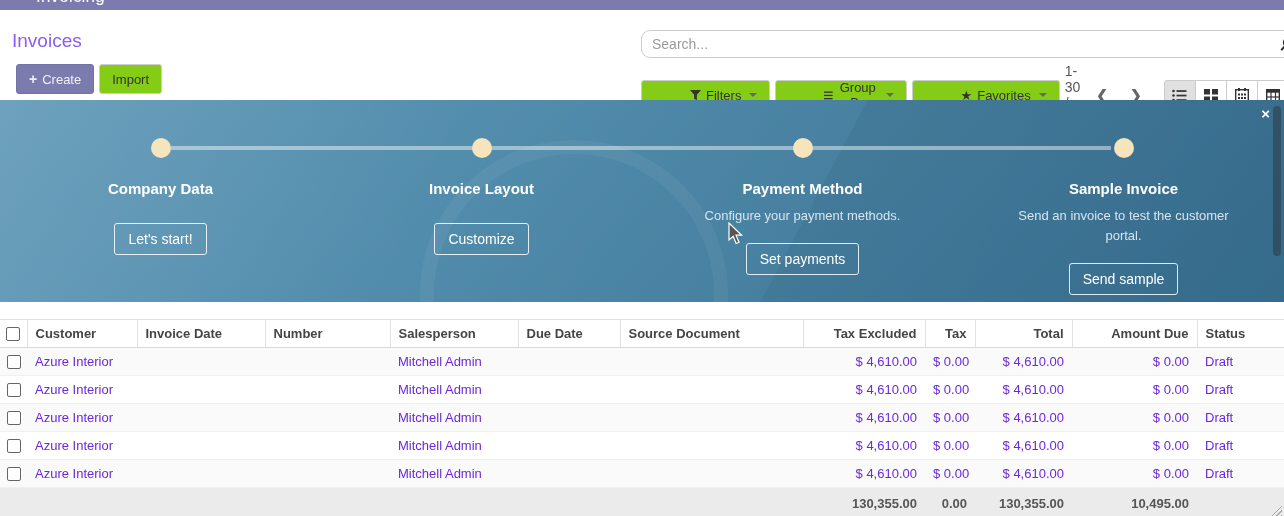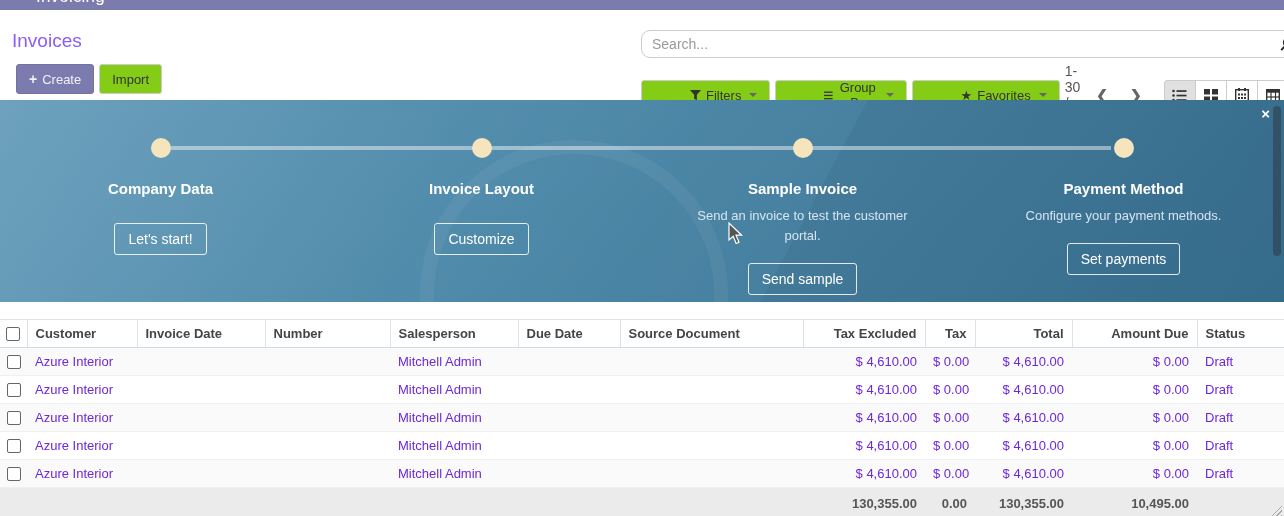--- a/index.html
+++ b/index.html
@@ -224,29 +224,29 @@
       <div class="step-title">Company Data</div>
       <button class="step-btn">Let's start!</button>
     </div>
     <div class="step">
       <div class="step-dot"></div>
       <div class="step-title">Invoice Layout</div>
       <button class="step-btn">Customize</button>
     </div>
     <div class="step">
       <div class="step-dot"></div>
+      <div class="step-title">Payment Method</div>
+      <div class="step-desc">Configure your payment methods.</div>
+      <button class="step-btn">Set payments</button>
+    </div>
+    <div class="step">
+      <div class="step-dot"></div>
       <div class="step-title">Sample Invoice</div>
       <div class="step-desc">Send an invoice to test the customer portal.</div>
       <button class="step-btn">Send sample</button>
-    </div>
-    <div class="step">
-      <div class="step-dot"></div>
-      <div class="step-title">Payment Method</div>
-      <div class="step-desc">Configure your payment methods.</div>
-      <button class="step-btn">Set payments</button>
     </div>
   </div>
 
   <svg class="cursor" width="18" height="24" viewBox="0 0 18 24">
     <path d="M1 1 L1 18 L5.2 14.3 L8.1 21.5 L11 20.2 L8 13.2 L13.6 13.2 Z" fill="#555" stroke="#fff" stroke-width="1.2"></path>
   </svg>
   <div class="scroll-thumb"></div>
 </div>
 
 <div class="table-wrap">

